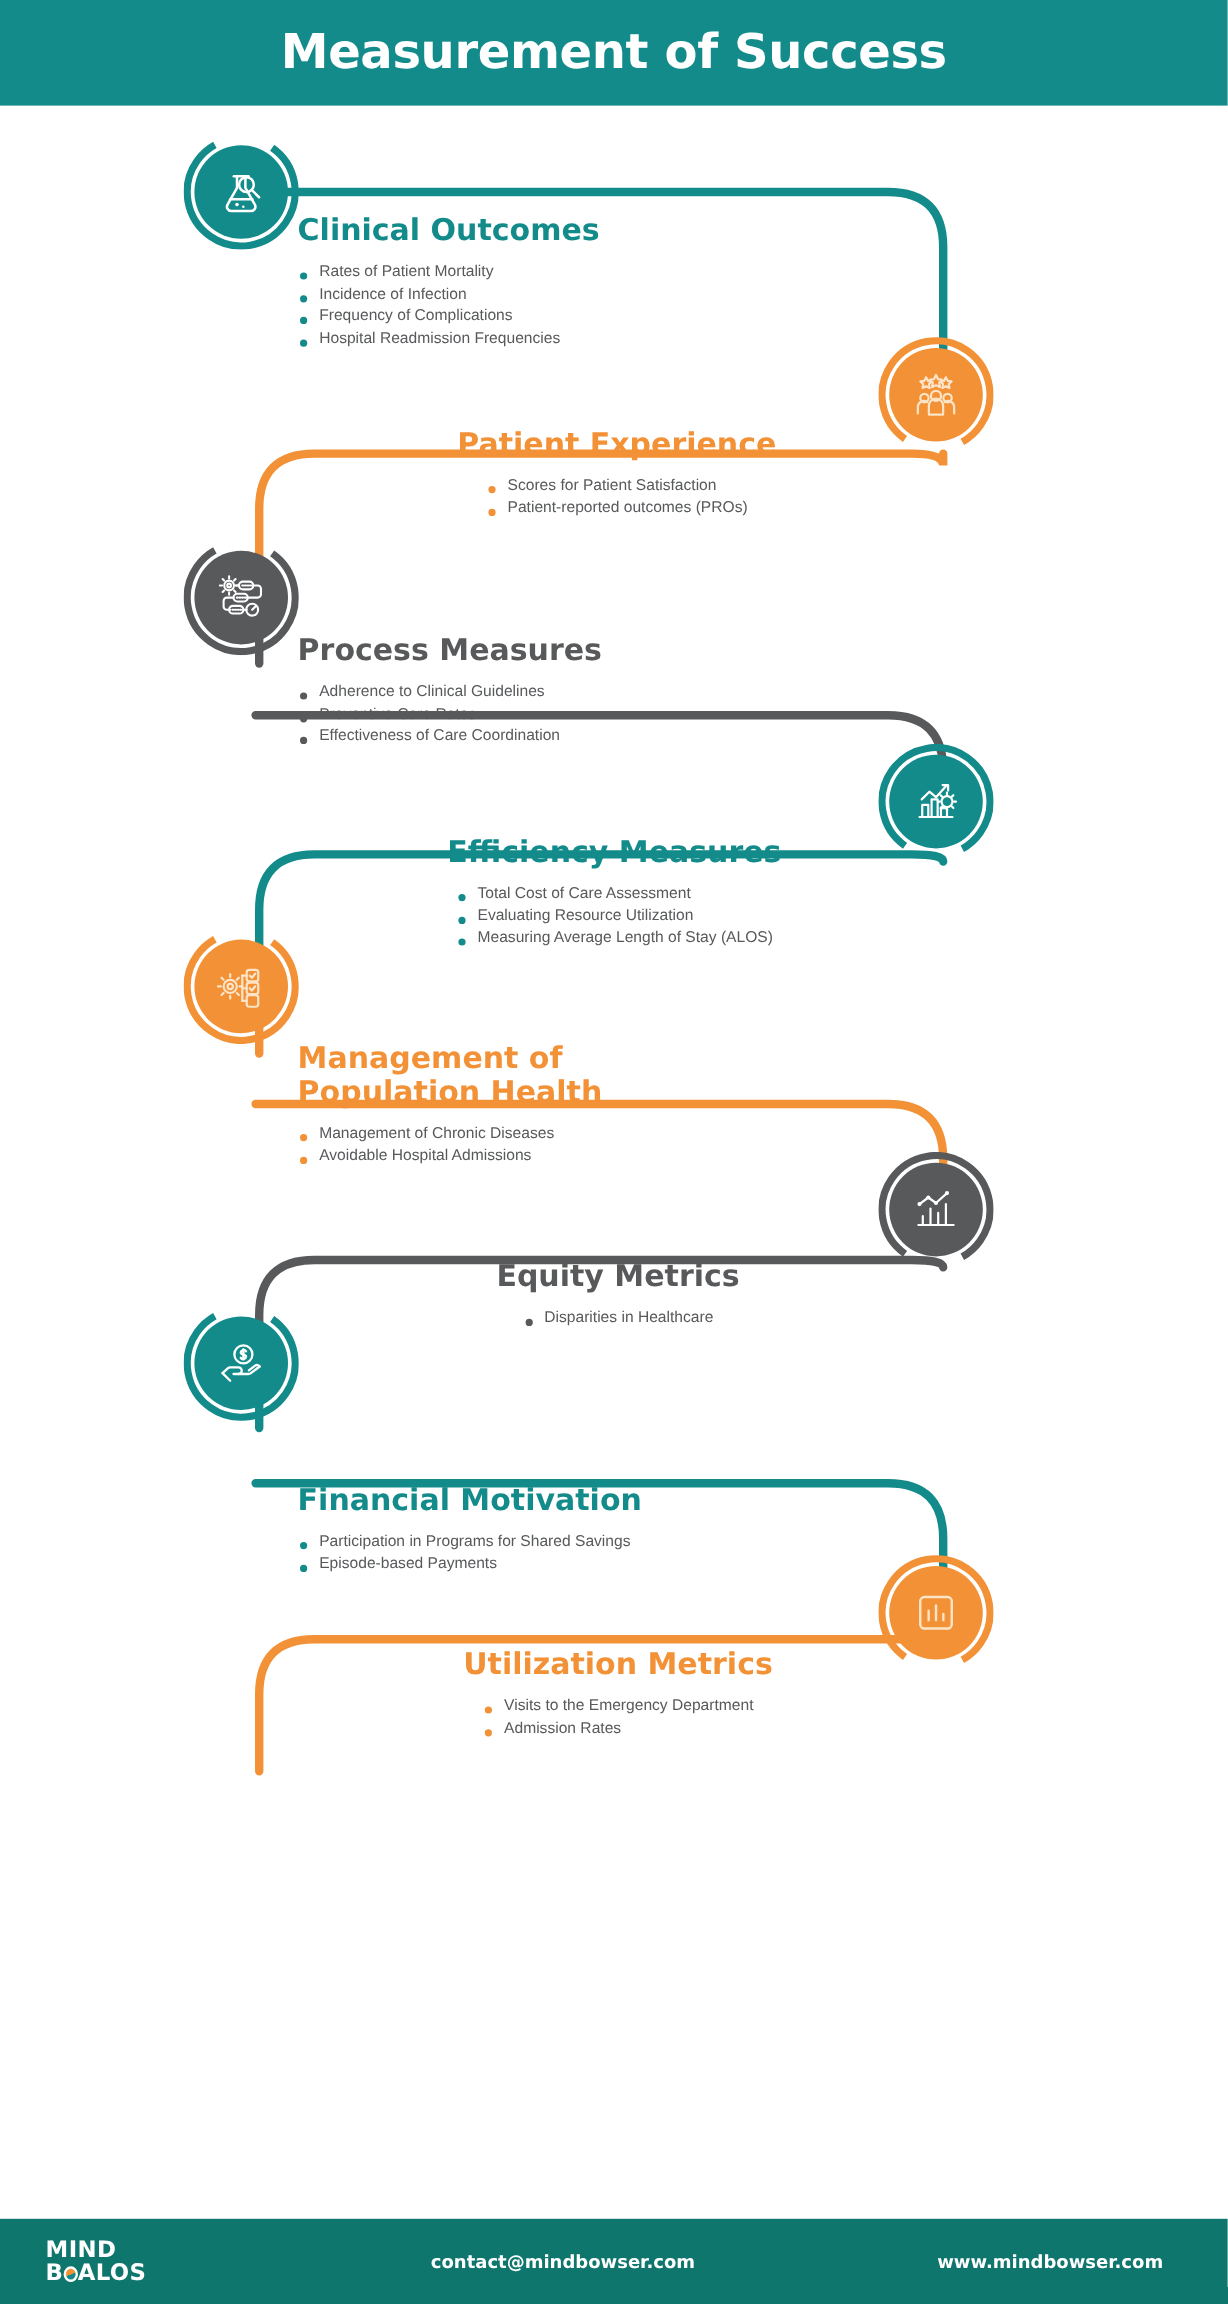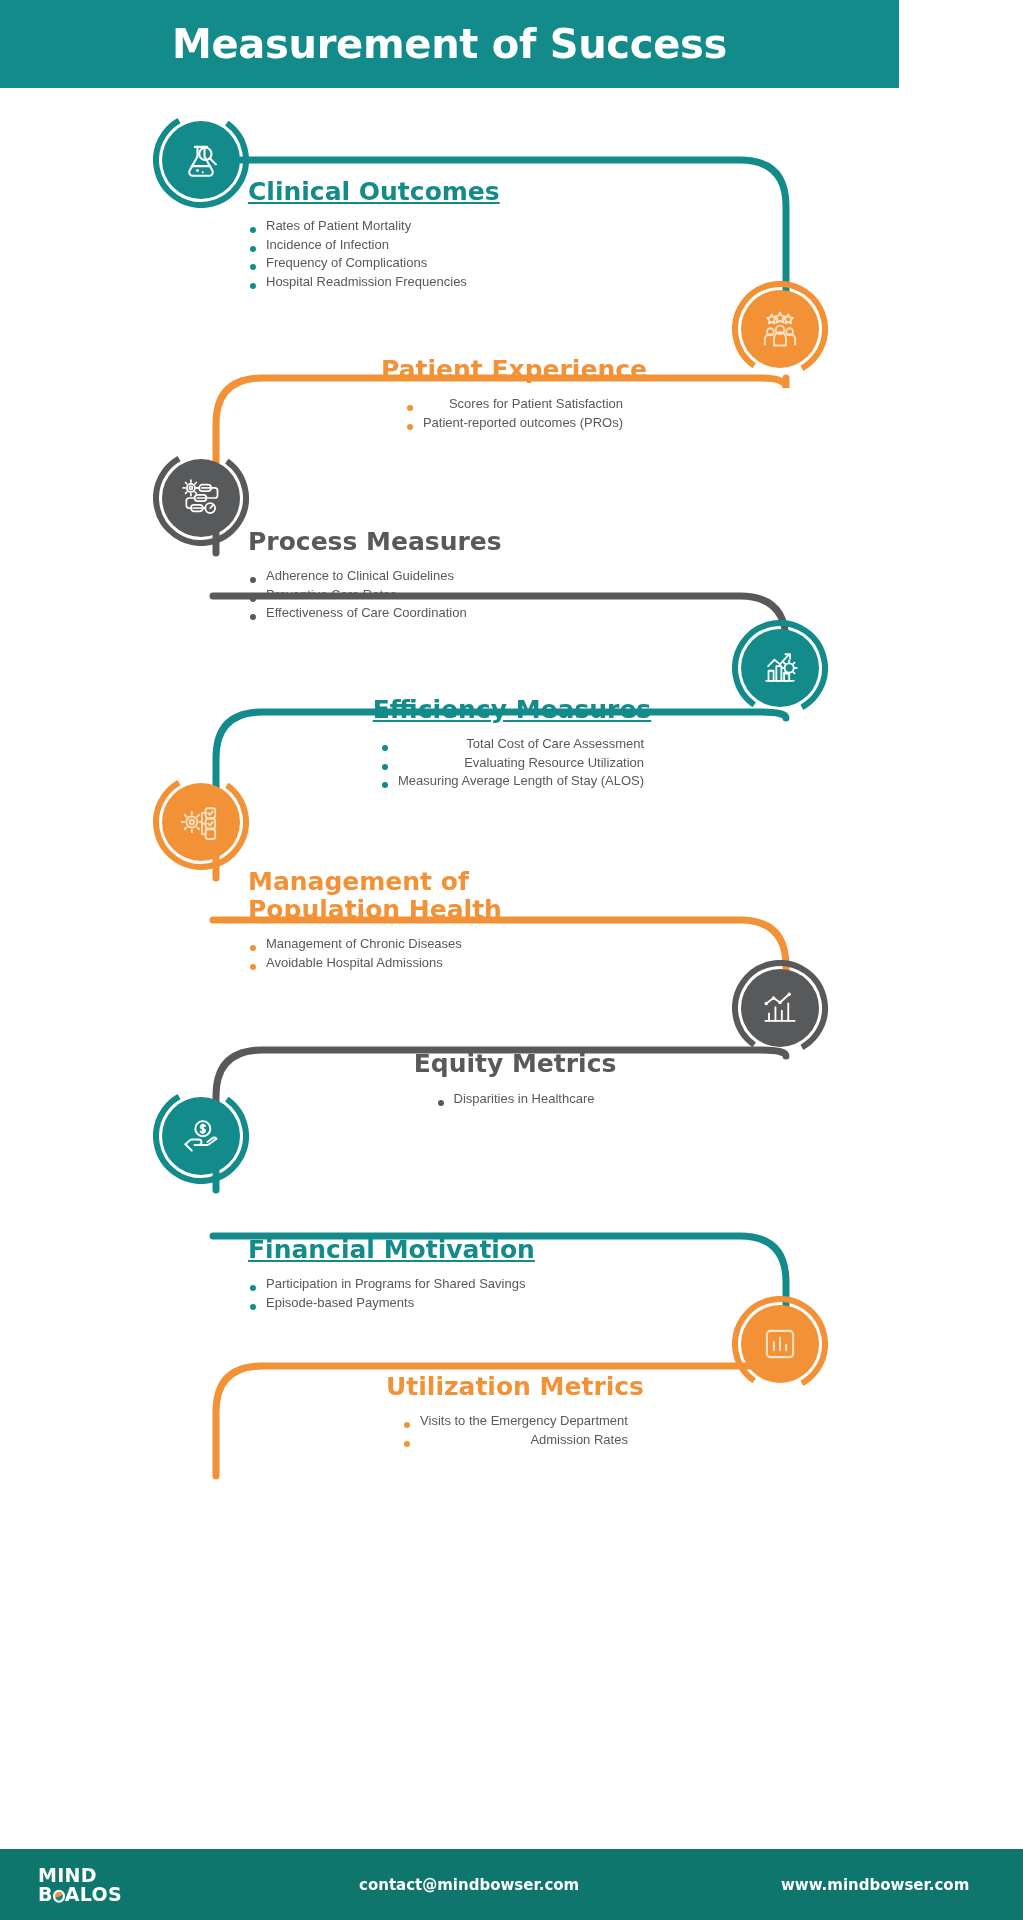--- a/index.html
+++ b/index.html
@@ -5,21 +5,21 @@
   * { margin:0; padding:0; box-sizing:border-box; }
   html,body { background:#ffffff; }
   body {
     width:1023px; height:1920px; position:relative;
     font-family:"Liberation Sans", sans-serif;
     overflow:hidden;
   }
 
   
   .header {
-    position:absolute; left:0; top:0; width:899px; height:88px;
+    position:absolute; left:0; top:0; width:1023px; height:88px;
     background:#138b8b;
     display:flex; align-items:center; justify-content:center;
   }
   .header h1 {
     color:#ffffff; font-size:40px; font-weight:bold; letter-spacing:-0.3px;
     font-family:"DejaVu Sans", sans-serif;
   }
 
   
   .stage {
@@ -50,26 +50,26 @@
   .block li {
     font-size:13px; color:#58595b; line-height:1.44;
     position:relative; padding-left:18px;
     white-space:nowrap;
   }
   .block li::before {
     content:""; position:absolute; left:2px; top:10px;
     width:6px; height:6px; border-radius:50%;
     background:var(--dot);
   }
-  .t-teal   { color:#138b8b;text-decoration:underline; }
+  .t-teal   { color:#138b8b; }
   .t-orange { color:#f29136; }
   .t-gray   { color:#58595b; }
 
   .ctr { text-align:center; }
-  .ctr ul { display:inline-block; text-align:right; }
+  .ctr ul { display:inline-block; text-align:left; }
 
   
   .footer {
     position:absolute; left:0; top:1849px; width:1023px; height:71px;
     background:#0f766e;
     display:flex; align-items:center;
   }
   .logo {
     position:absolute; left:38px; top:50%; transform:translateY(-50%);
     color:#fff; font-family:"DejaVu Sans", sans-serif;

